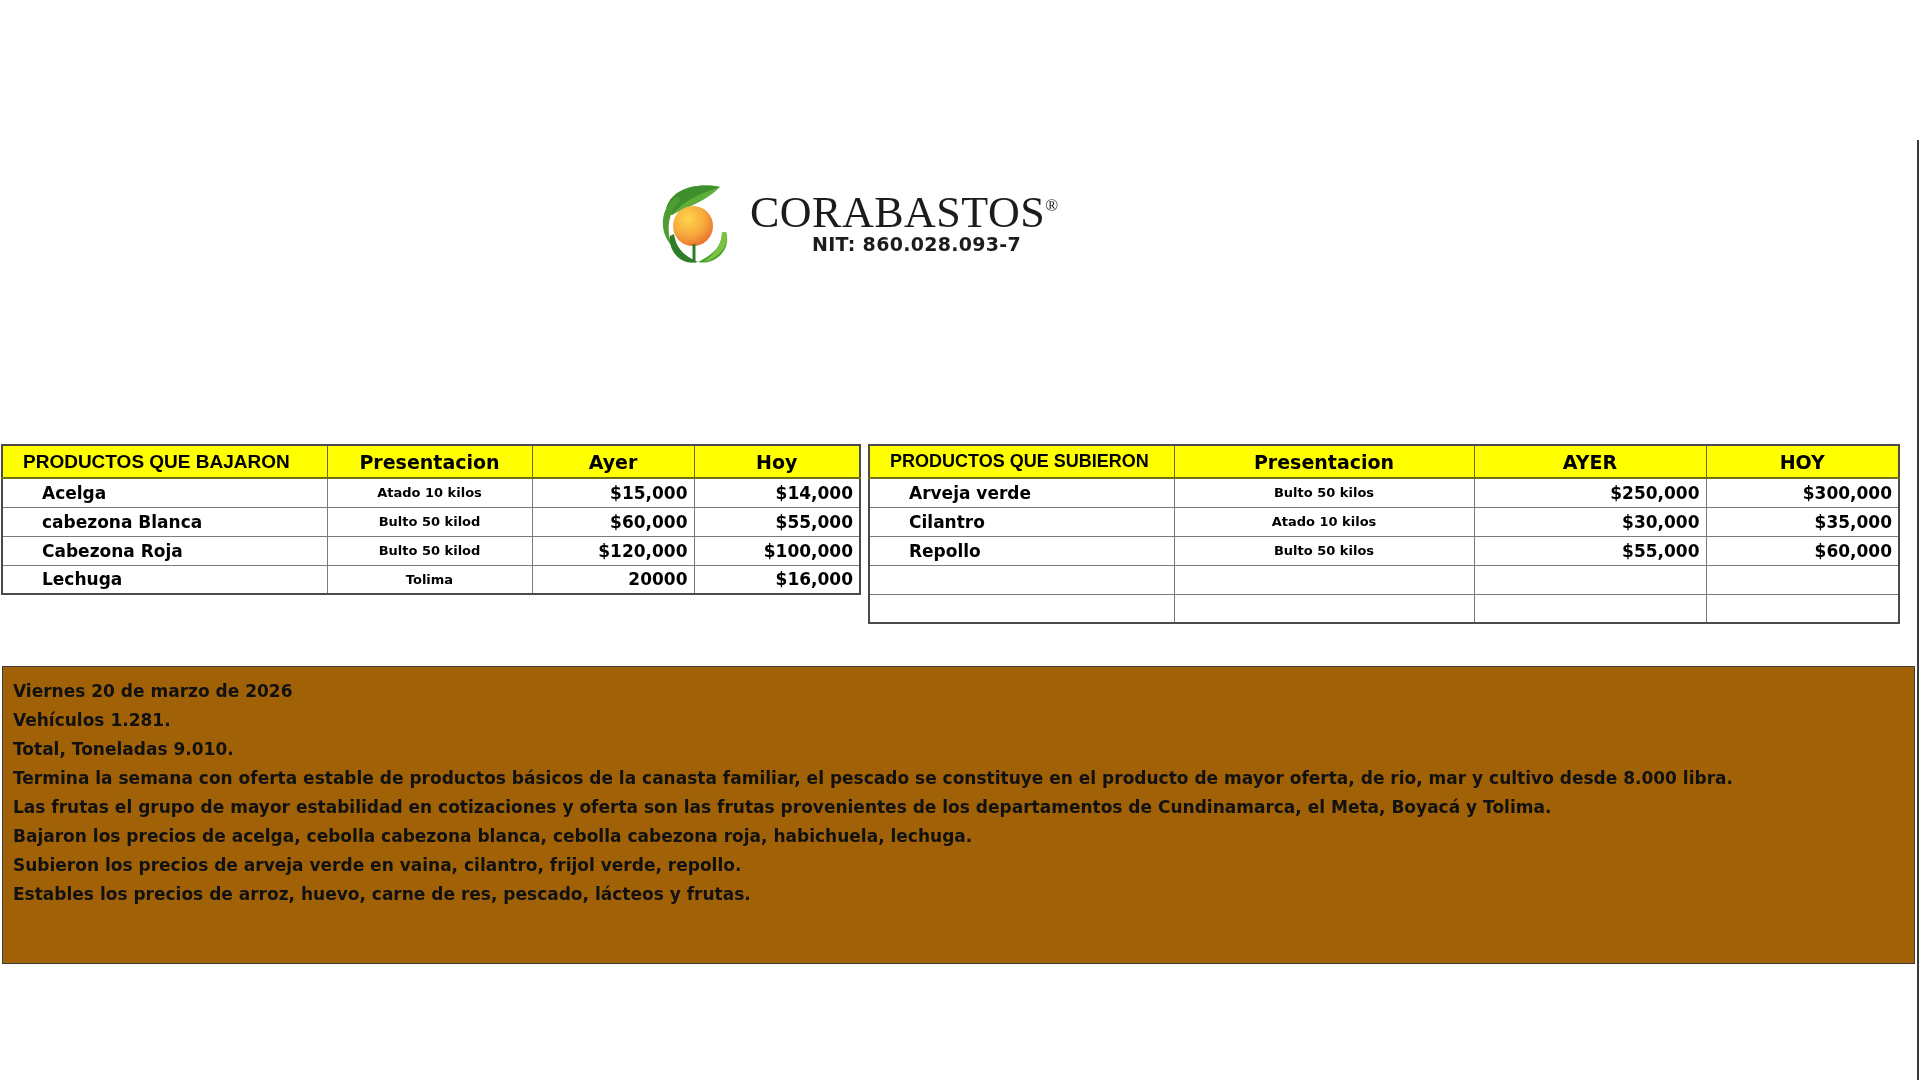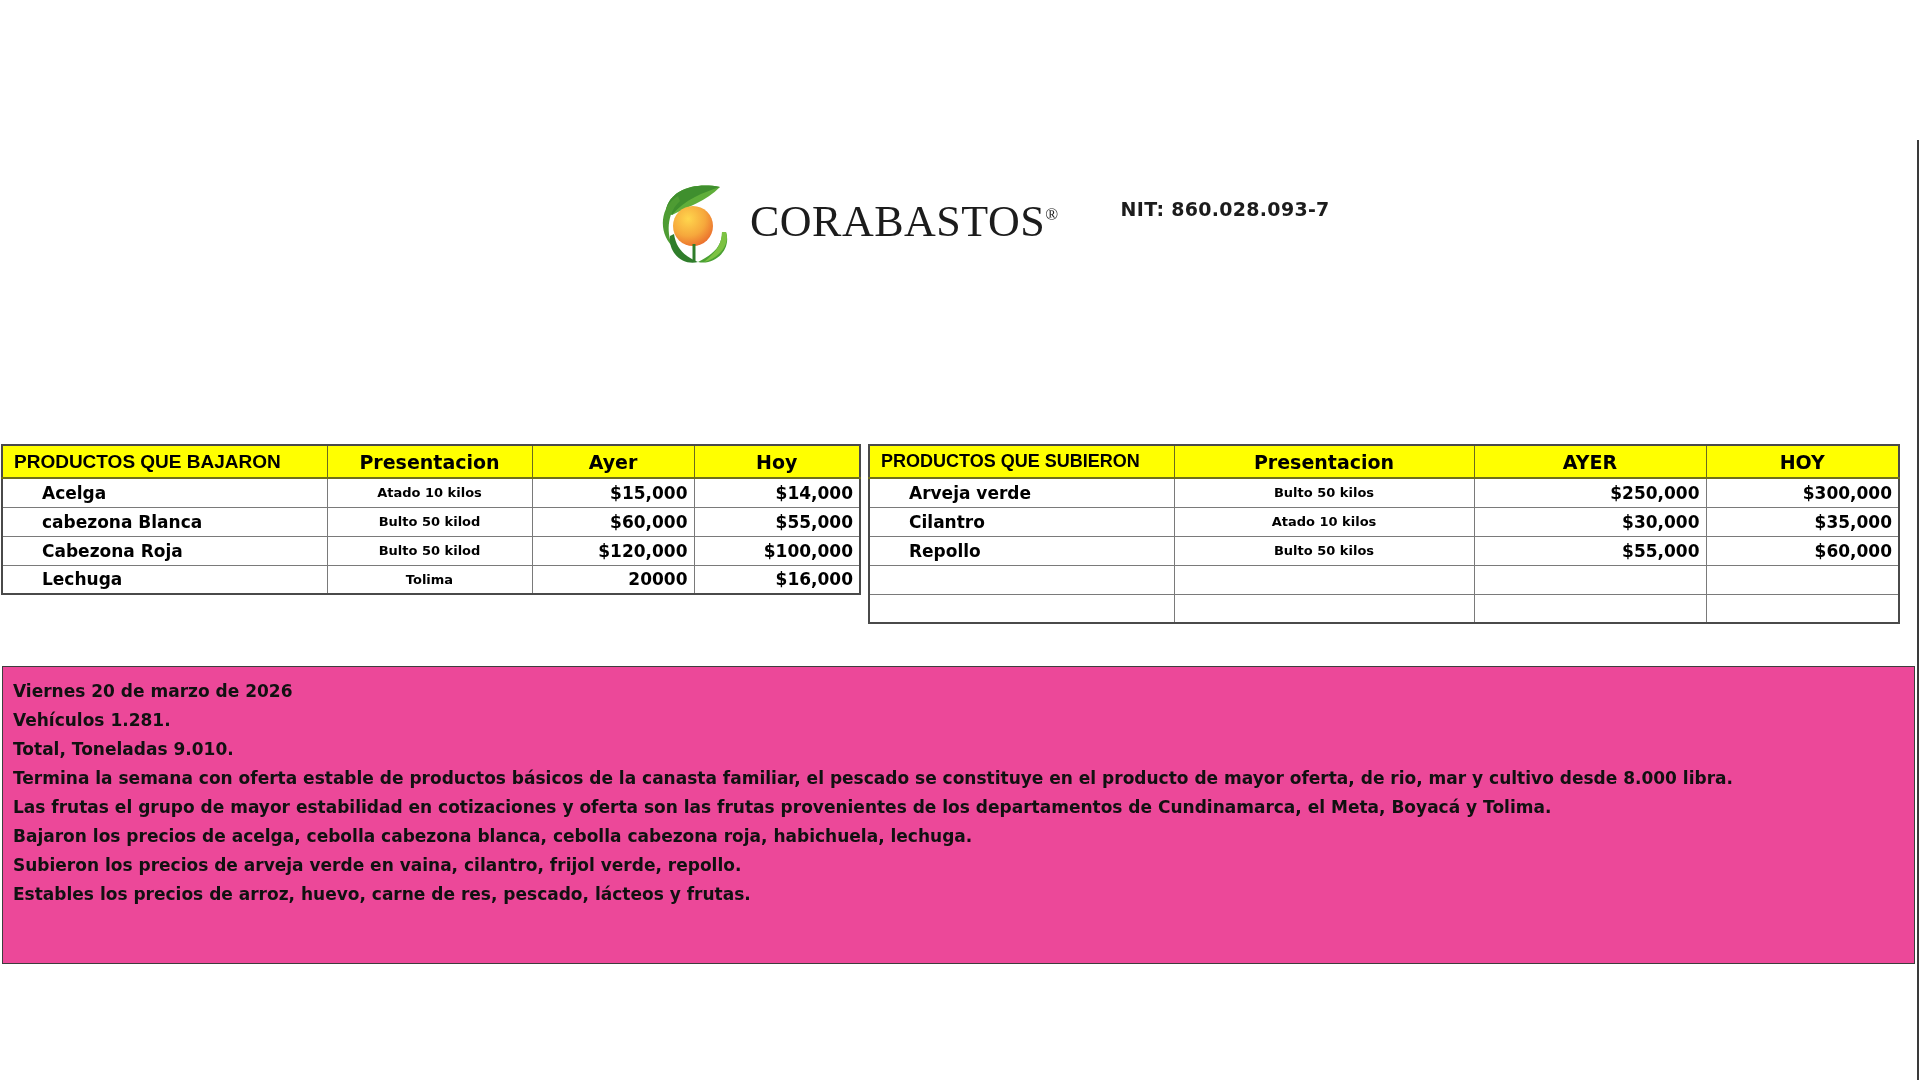--- a/index.html
+++ b/index.html
@@ -40,21 +40,21 @@
   }
   .logo-mark {
     position: relative;
     width: 92px;
     height: 92px;
     flex: 0 0 92px;
   }
   .logo-mark svg { display: block; }
   .logo-words {
     display: flex;
-    flex-direction: row;
+    flex-direction: column;
     align-items: flex-start;
     line-height: 1;
     padding-top: 4px;
   }
   .logo-name {
     font-family: "Liberation Serif", serif;
     font-size: 44px;
     letter-spacing: 0.5px;
     color: #1c1c1c;
     position: relative;
@@ -98,21 +98,21 @@
     text-align: center;
     font-size: 19px;
     height: 33px;
     border-color: #6b6b1f;
     border-bottom: 2px solid #6f6f1a;
   }
   .price-table thead th.hdr-left {
     text-align: left;
     font-family: "Liberation Sans", sans-serif;
     font-size: 19px;
-    padding-left: 11px;
+    padding-left: 20px;
   }
   .price-table td.c-name {
     text-align: left;
     font-size: 17px;
     padding-left: 39px;
   }
   .price-table td.c-pres {
     text-align: center;
     font-size: 13px;
   }
@@ -151,21 +151,21 @@
   
   .notes-box {
     position: absolute;
     left: 2px;
     top: 666px;
     width: 1913px;
     height: 298px;
     border: 1px solid #3d3d3d;
     box-sizing: border-box;
     padding: 10px 10px 0 10px;
-    background: #ec4899;
+    background: #a16207;
   }
   .notes-line {
     font-family: "DejaVu Sans", sans-serif;
     font-weight: bold;
     font-size: 17px;
     line-height: 29px;
     color: #111111;
     white-space: nowrap;
   }
 </style>

